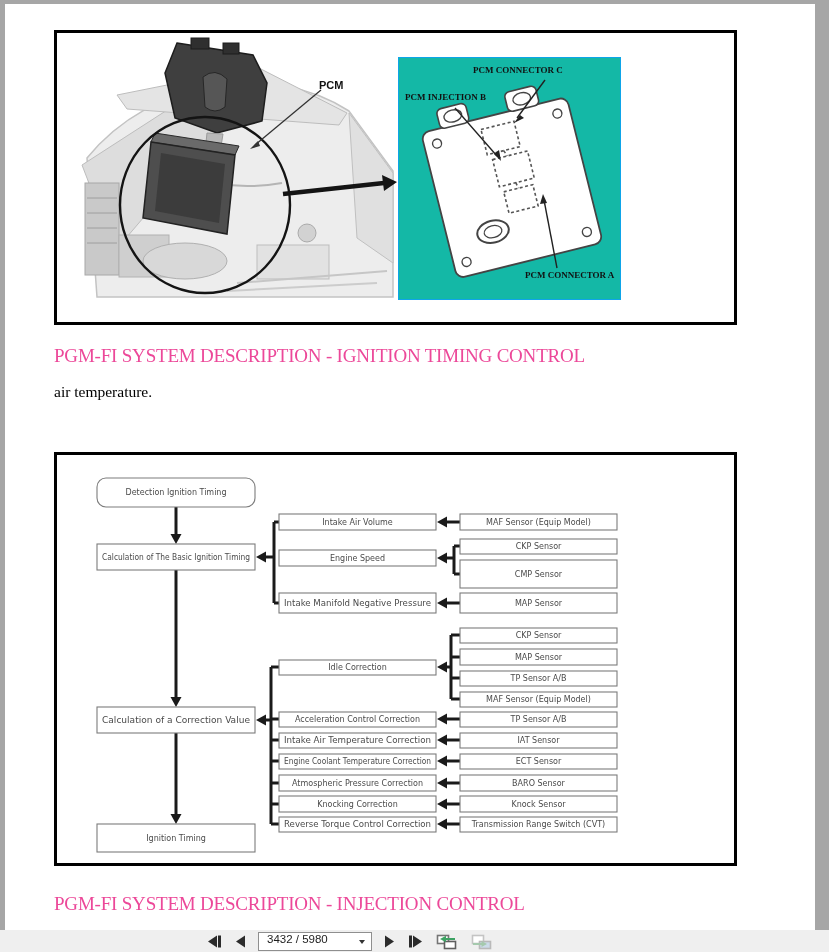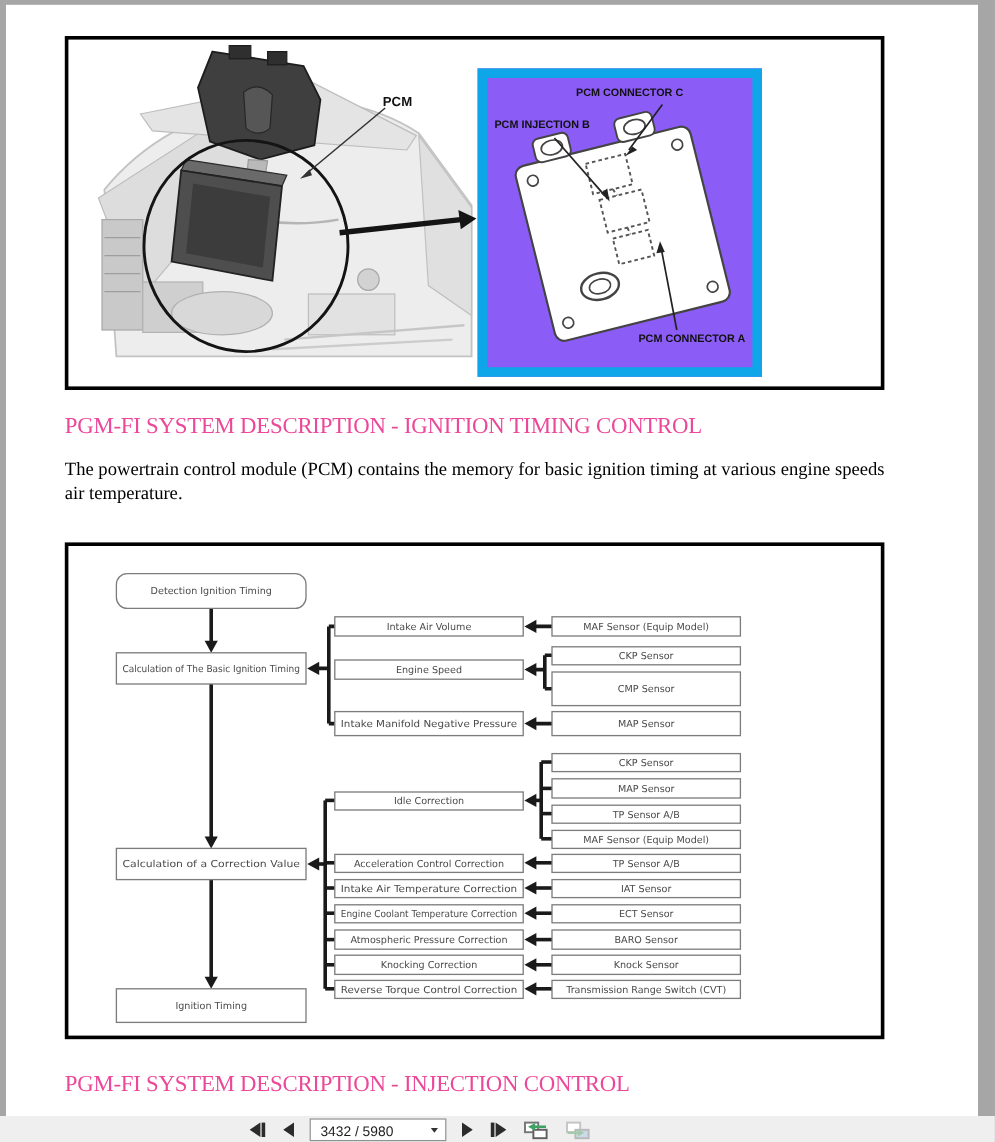--- a/index.html
+++ b/index.html
@@ -28,21 +28,21 @@
     position:absolute;left:49px;top:378px;width:720px;
     font-family:"Liberation Serif",serif;font-size:15.5px;color:#000;
     line-height:19.5px;
   }
   .pcm-label{
     position:absolute;left:262px;top:46px;
     font-weight:bold;font-size:11px;color:#111;white-space:nowrap;
   }
   .inset{
     position:absolute;left:341px;top:24px;width:221px;height:241px;
-    border:8px solid #0ea5e9;background:#8b5cf6;
+    border:1px solid #0ea5e9;background:#14b8a6;font-family:Liberation Serif, serif;
   }
   .inset-label{
     position:absolute;font-weight:bold;font-size:9px;color:#111;white-space:nowrap;
   }
   #inset-label-c{left:74px;top:7px;}
   #inset-label-b{left:6px;top:34px;}
   #inset-label-a{left:114px;top:212px;margin-left:12px;}
   .toolbar{
     position:absolute;left:0;top:930px;width:829px;height:22px;
     background:#efefef;
@@ -50,21 +50,21 @@
   .toolbar-controls{
     position:absolute;left:206px;top:0;height:22px;
     display:flex;align-items:center;gap:10px;
   }
   .tb-btn{
     background:none;border:none;padding:1px 2px;margin:0;cursor:pointer;
     display:flex;align-items:center;height:18px;
   }
   .page-box{
     width:112px;height:17px;background:#fff;border:1px solid #8f8f8f;
-    display:flex;align-items:flex-end;position:relative;cursor:pointer;
+    display:flex;align-items:flex-start;position:relative;cursor:pointer;
   }
   .page-box .txt{
     font-size:11.5px;color:#1c1c1c;padding-left:8px;white-space:nowrap;
   }
   .page-box .caret{
     position:absolute;right:6px;top:7px;width:0;height:0;
     border-left:3.5px solid transparent;border-right:3.5px solid transparent;
     border-top:4px solid #333;
   }
   .strip-right{position:absolute;right:0;top:0;width:14px;height:930px;background:#a6a6a6;}
@@ -156,21 +156,20 @@
       </svg>
       <div class="inset-label" id="inset-label-c">PCM CONNECTOR C</div>
       <div class="inset-label" id="inset-label-b">PCM INJECTION B</div>
       <div class="inset-label" id="inset-label-a">PCM CONNECTOR A</div>
     </div>
   </div>
 
   <div class="red-heading" id="heading1">PGM-FI SYSTEM DESCRIPTION - IGNITION TIMING CONTROL</div>
 
   <div class="body-text">
-    <div>The powertrain control module (PCM) contains the memory for basic ignition timing at various engine speeds</div>
     <div>air temperature.</div>
   </div>
 
   <div class="fig-frame" id="fig2">
     <svg id="flowchart-svg" width="677" height="408" viewBox="0 0 677 408">
         <line x1="119" y1="52" x2="119" y2="80" stroke="#1a1a1a" stroke-width="3"></line>
         <line x1="119" y1="115" x2="119" y2="243" stroke="#1a1a1a" stroke-width="3"></line>
         <line x1="119" y1="278" x2="119" y2="360" stroke="#1a1a1a" stroke-width="3"></line>
         <line x1="217" y1="67" x2="222" y2="67" stroke="#1a1a1a" stroke-width="3"></line>
         <line x1="217" y1="148" x2="222" y2="148" stroke="#1a1a1a" stroke-width="3"></line>

